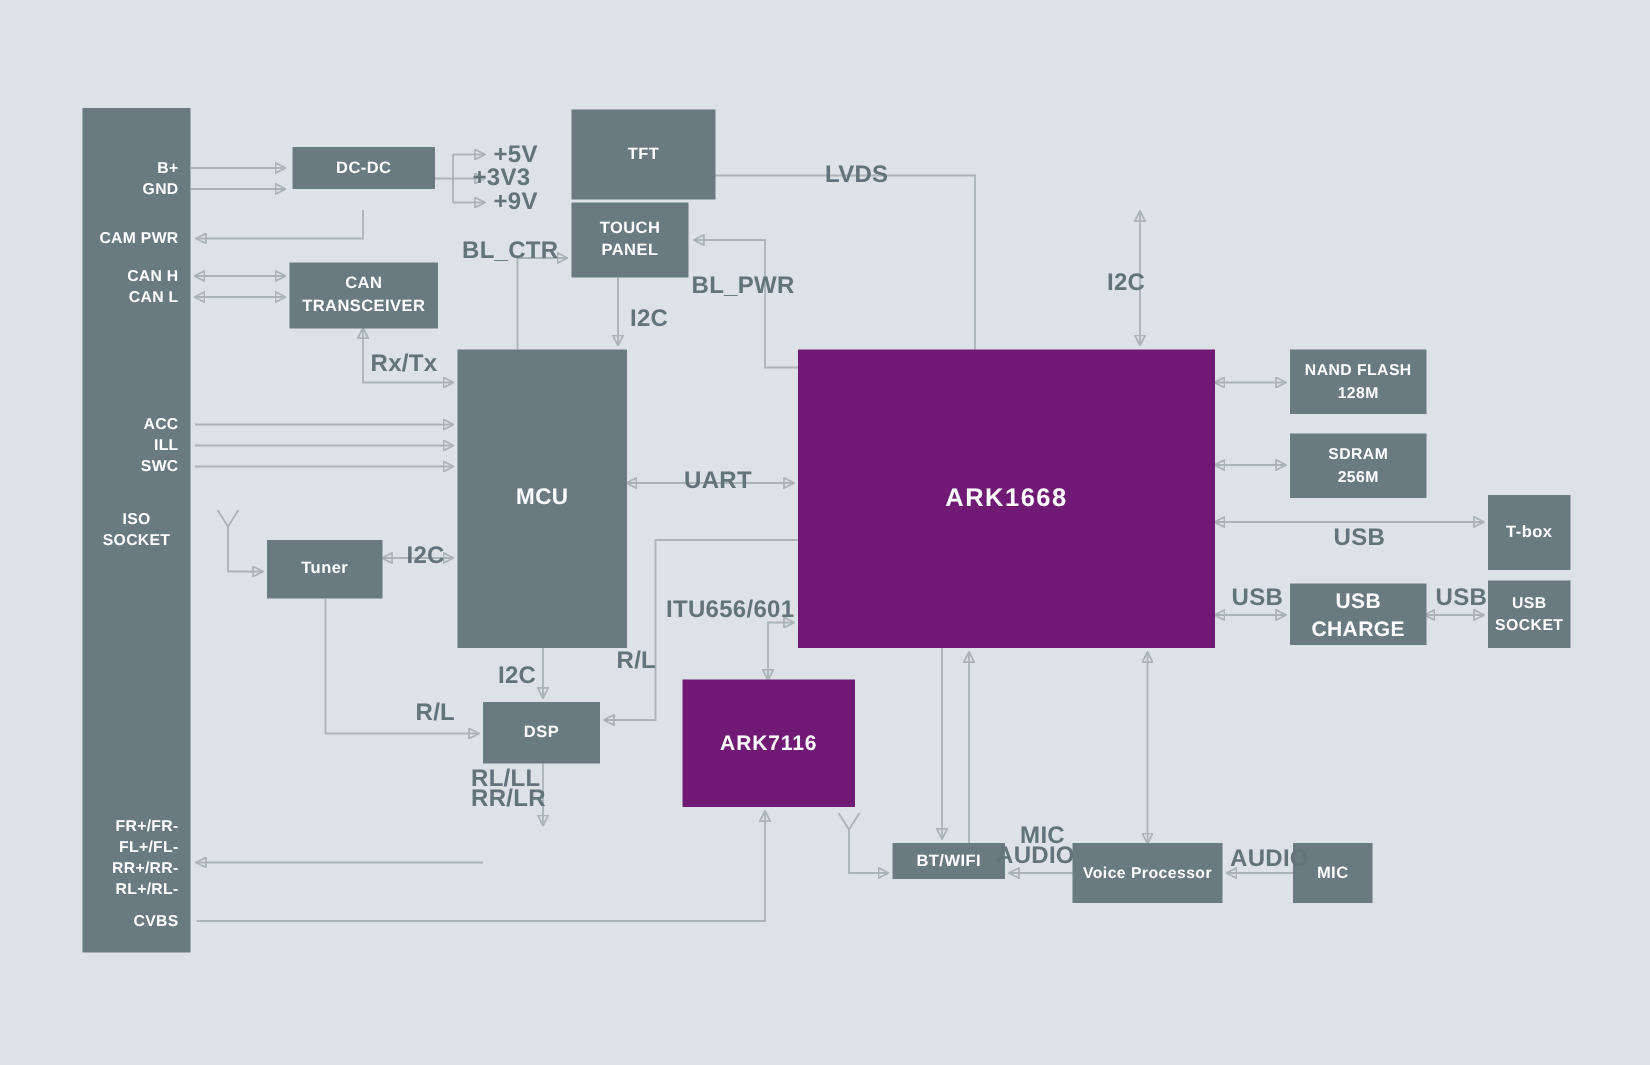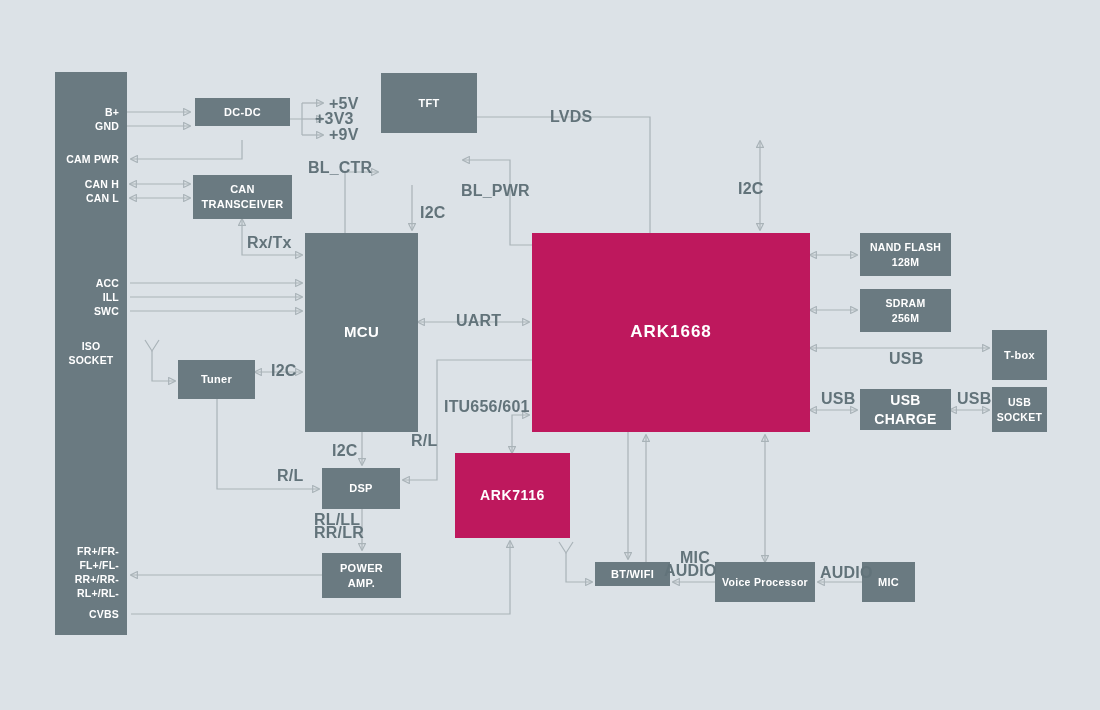--- a/index.html
+++ b/index.html
@@ -5,21 +5,21 @@
   *{margin:0;padding:0;box-sizing:border-box}
   html,body{width:1100px;height:710px}
   body{background:#dce2e7;font-family:"Liberation Sans",sans-serif;position:relative;overflow:hidden}
   .canvas{position:absolute;top:0;left:0;width:1100px;height:710px}
   svg.wires{position:absolute;top:0;left:0;width:1100px;height:710px}
   svg.wires path{fill:none;stroke:#a9b3b8;stroke-width:1.2}
   .bar{position:absolute;left:55px;top:72px;width:72px;height:563px;background:#6a7a81}
   .pin{position:absolute;left:55px;width:64px;color:#fff;font-weight:bold;font-size:10.5px;text-align:right;line-height:14px;height:14px;letter-spacing:.2px}
   .pin.center{width:72px;text-align:center}
   .blk{position:absolute;background:#6a7a81;color:#fff;display:flex;flex-direction:column;align-items:center;justify-content:center;text-align:center;font-weight:bold;font-size:11px;letter-spacing:.3px;line-height:1.35}
-  .blk.red{background:#be185d}
+  .blk.red{background:#701a75}
   .blk .line{display:block}
   .wl{position:absolute;color:#62737a;font-weight:bold;font-size:16px;line-height:13px;white-space:nowrap;letter-spacing:.2px}
   .wl.right{text-align:right}
 </style>
 </head>
 <body>
 
 <div class="canvas">
 
   <svg class="wires" viewBox="0 0 1100 710">
@@ -104,20 +104,24 @@
   <div class="blk" style="left:195px;top:98px;width:95px;height:28px">
     <span class="line">DC-DC</span>
   </div>
   <div class="blk" style="left:193px;top:175px;width:99px;height:44px">
     <span class="line">CAN</span>
     <span class="line">TRANSCEIVER</span>
   </div>
   <div class="blk" style="left:381px;top:73px;width:96px;height:60px">
     <span class="line">TFT</span>
   </div>
+  <div class="blk" style="left:381px;top:135px;width:78px;height:50px">
+    <span class="line">TOUCH</span>
+    <span class="line">PANEL</span>
+  </div>
   <div class="blk" style="left:305px;top:233px;width:113px;height:199px;font-size:15px">
     <span class="line">MCU</span>
   </div>
   <div class="blk" style="left:178px;top:360px;width:77px;height:39px">
     <span class="line">Tuner</span>
   </div>
   <div class="blk red" style="left:532px;top:233px;width:278px;height:199px;font-size:17px;letter-spacing:1px">
     <span class="line">ARK1668</span>
   </div>
   <div class="blk" style="left:860px;top:233px;width:91px;height:43px;font-size:10.5px">
@@ -136,24 +140,20 @@
   </div>
   <div class="blk" style="left:992px;top:387px;width:55px;height:45px;font-size:10.5px">
     <span class="line">USB</span>
     <span class="line">SOCKET</span>
   </div>
   <div class="blk" style="left:322px;top:468px;width:78px;height:41px">
     <span class="line">DSP</span>
   </div>
   <div class="blk red" style="left:455px;top:453px;width:115px;height:85px;font-size:14px;letter-spacing:.6px">
     <span class="line">ARK7116</span>
-  </div>
-  <div class="blk" style="left:322px;top:553px;width:79px;height:45px">
-    <span class="line">POWER</span>
-    <span class="line">AMP.</span>
   </div>
   <div class="blk" style="left:595px;top:562px;width:75px;height:24px">
     <span class="line">BT/WIFI</span>
   </div>
   <div class="blk" style="left:715px;top:562px;width:100px;height:40px;font-size:10.5px">
     <span class="line">Voice Processor</span>
   </div>
   <div class="blk" style="left:862px;top:562px;width:53px;height:40px">
     <span class="line">MIC</span>
   </div>

